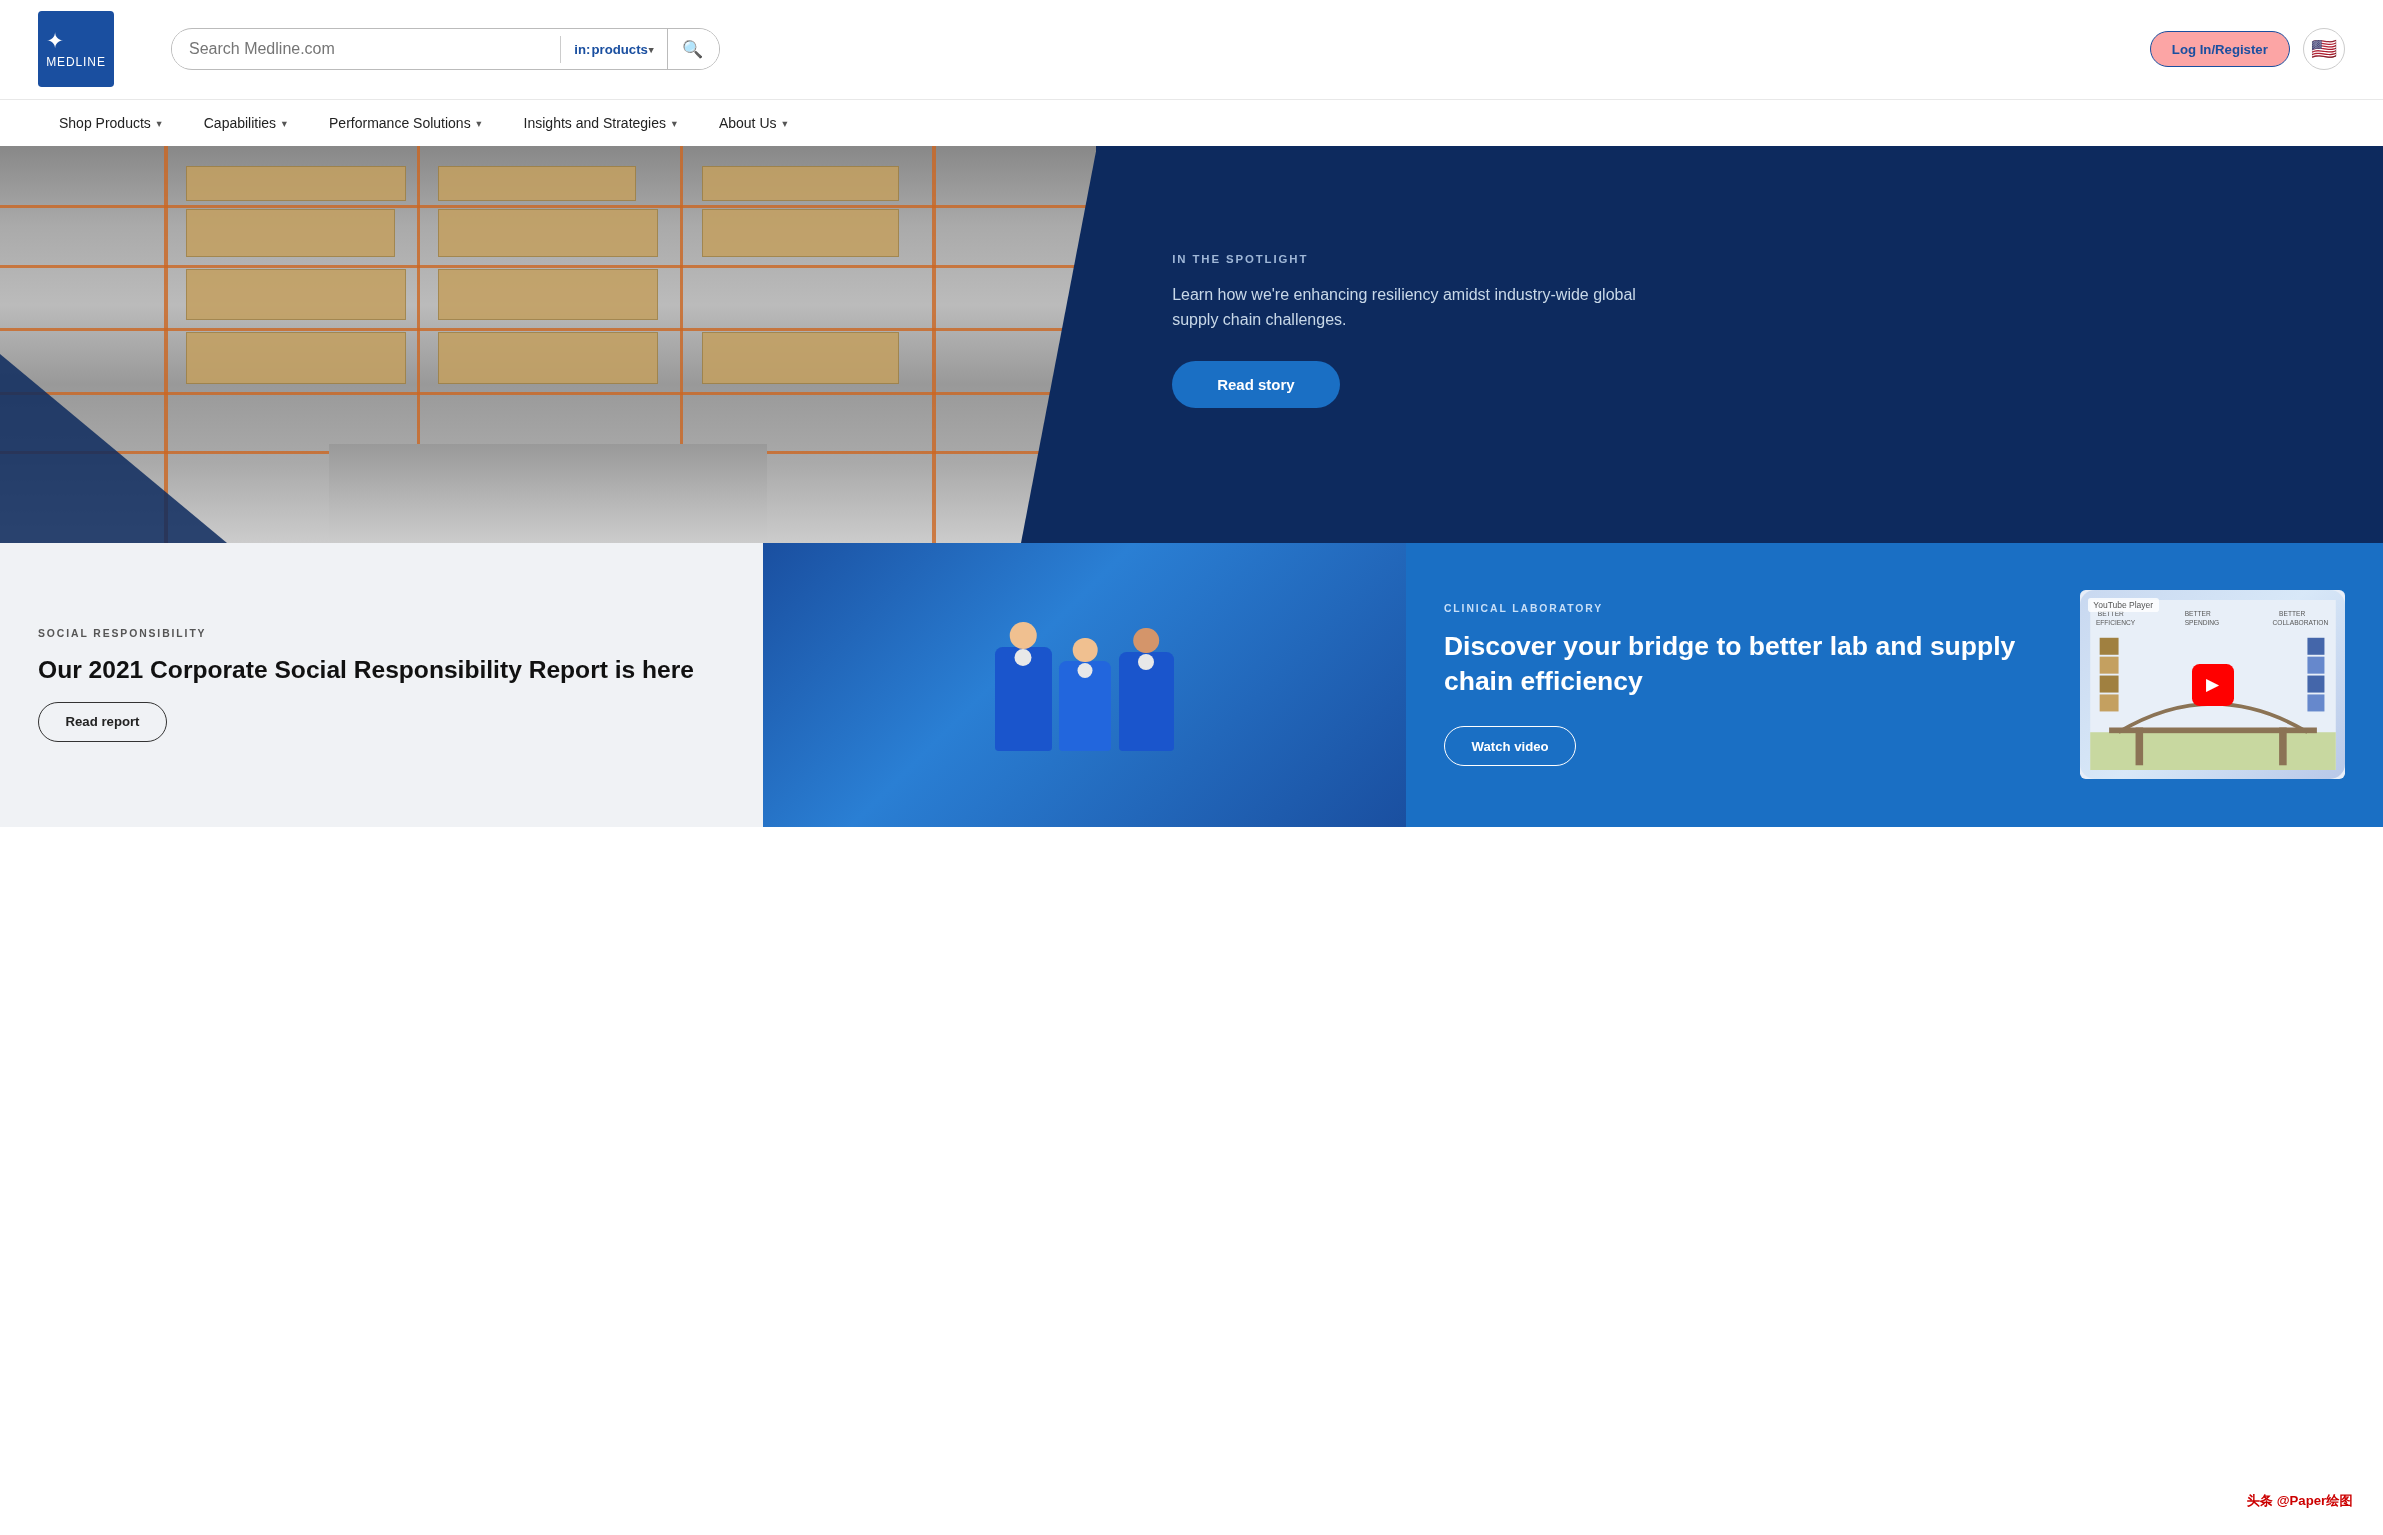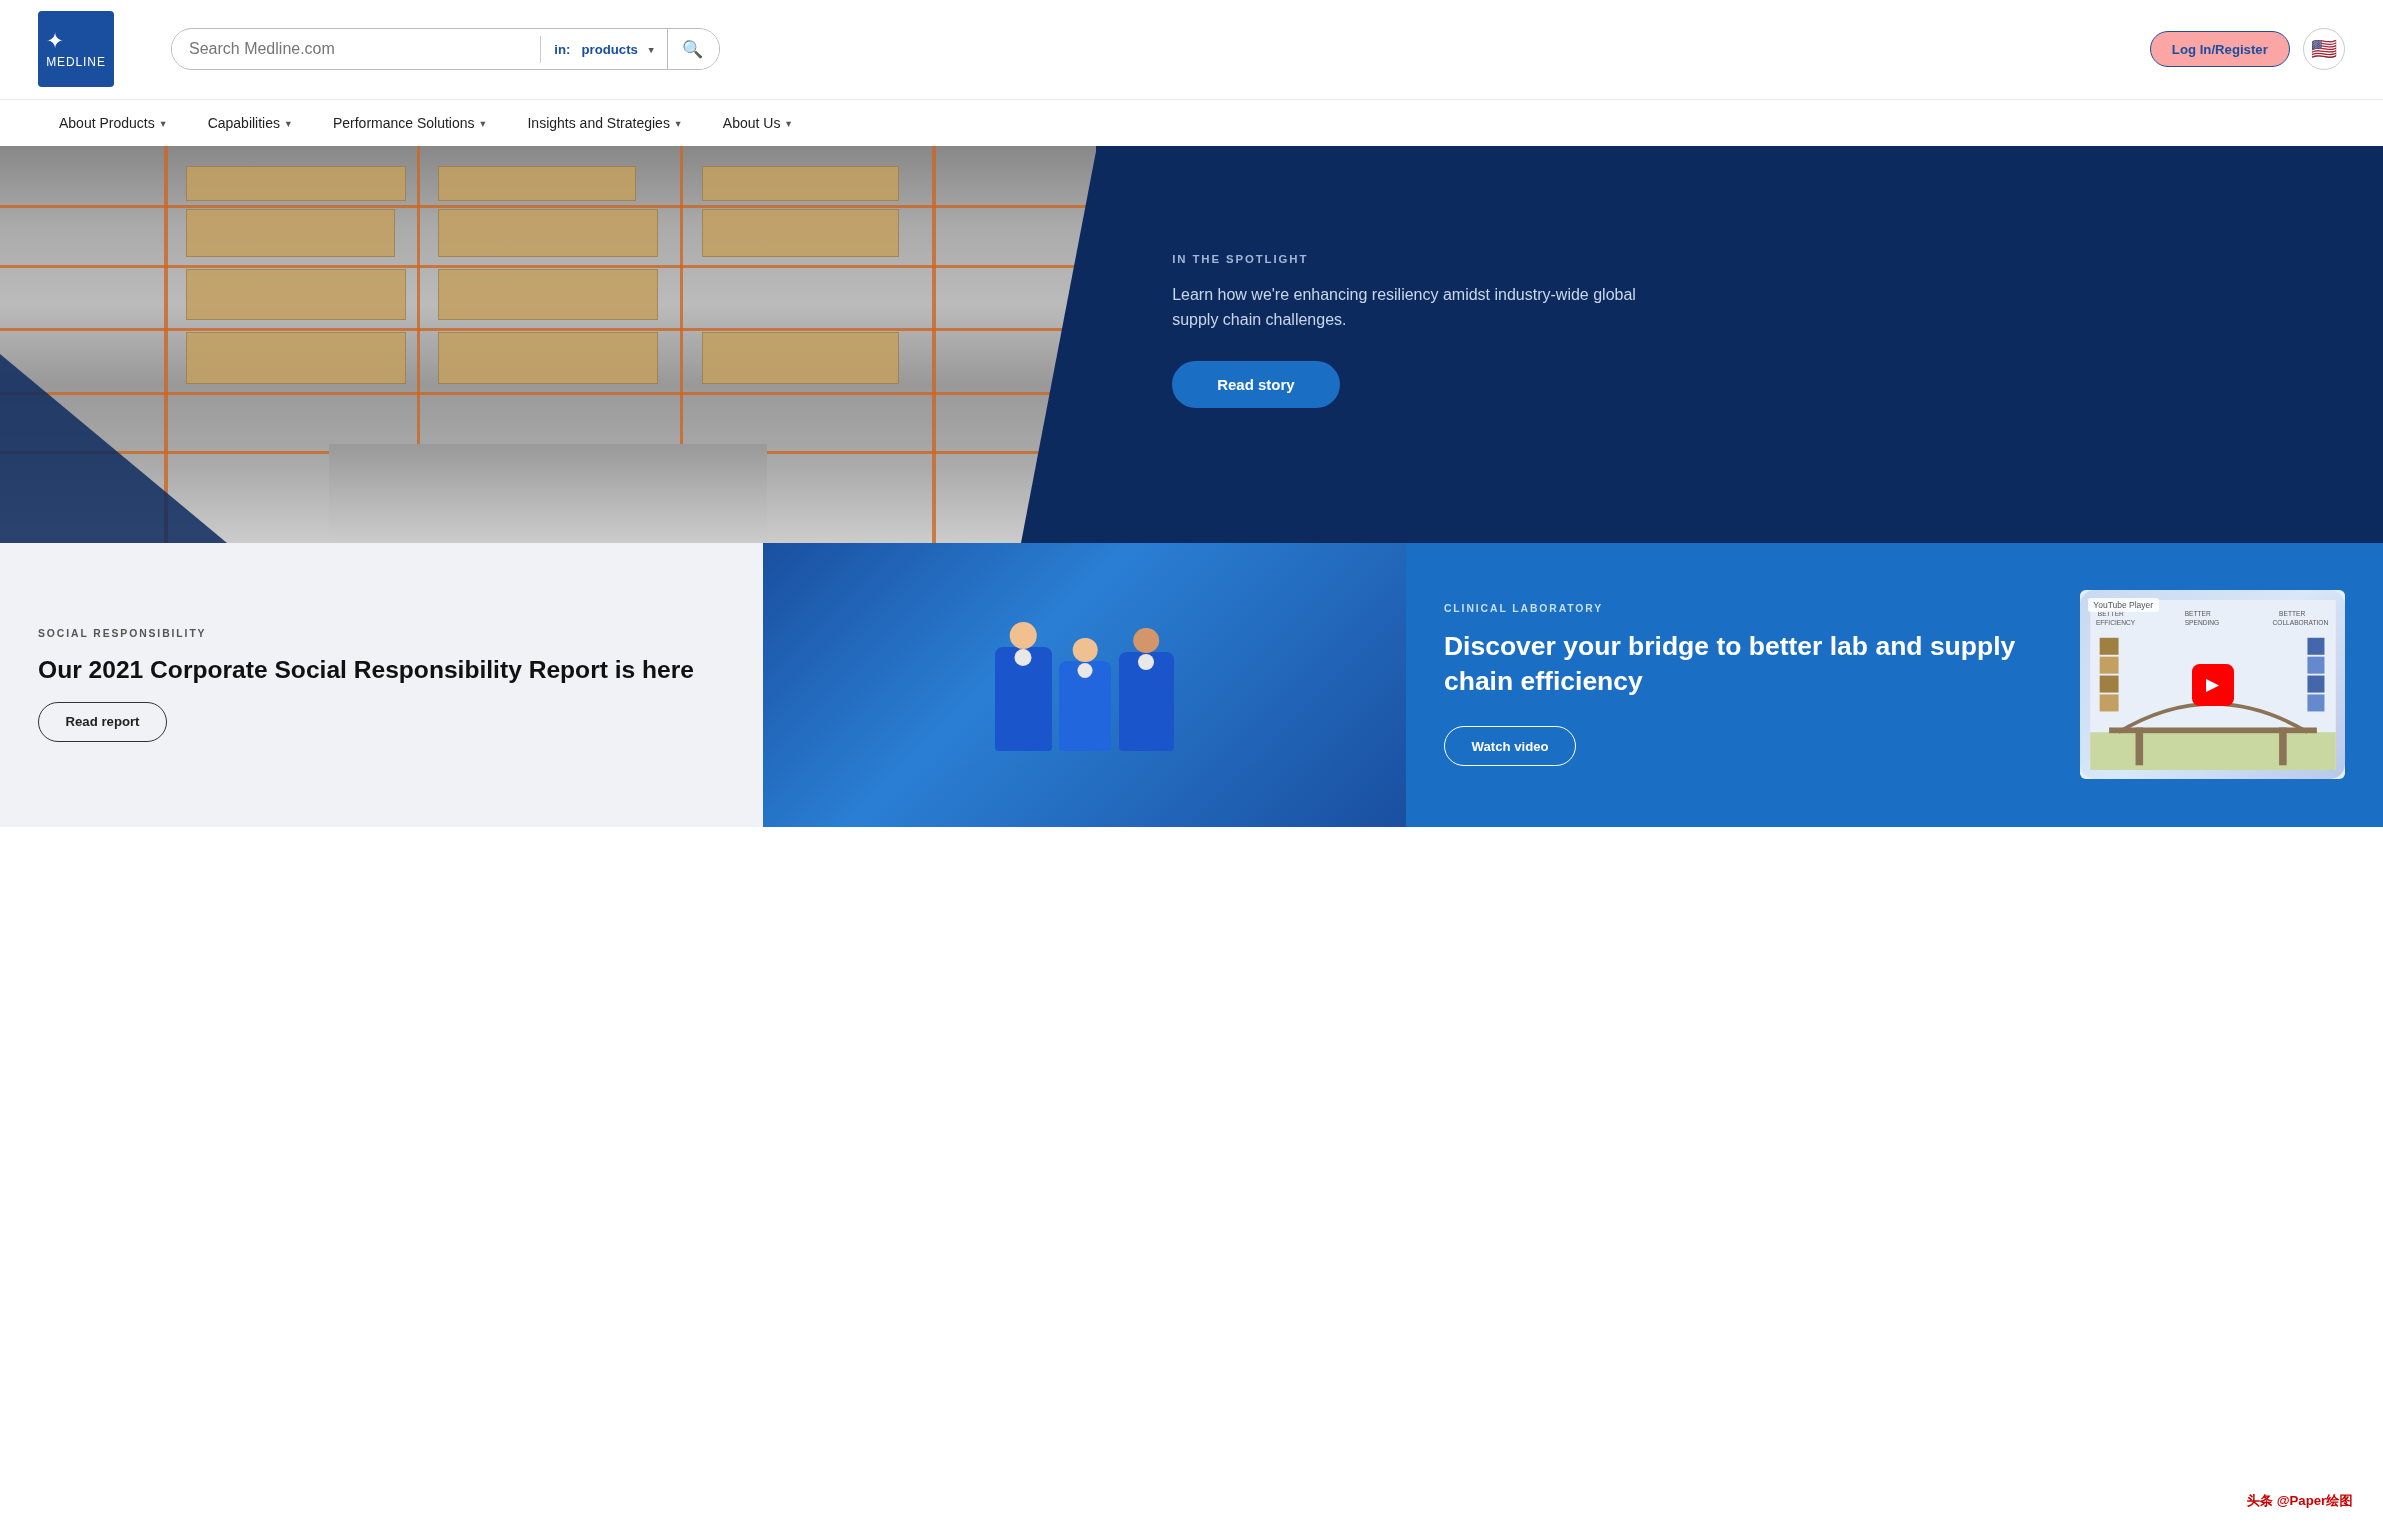--- a/index.html
+++ b/index.html
@@ -68,21 +68,21 @@
       align-items: center;
       padding: 9.5px 13.2px;
       font-size: 13.2px;
       font-weight: bold;
       color: #1a4fa0;
       cursor: pointer;
       white-space: nowrap;
       background: #fff;
       border: none;
       outline: none;
-      gap: 11px;
+      gap: 1px;
     }
     .search-category .chevron {
       font-size: 9.5px;
       color: #555;
     }
     .search-btn {
       background: #fff;
       border: none;
       border-left: 1.4px solid #bbb;
       padding: 9.5px 15px;
@@ -429,21 +429,21 @@
   <div class="header-actions">
     <button class="login-btn">Log In/Register</button>
     <button class="flag-btn">
       <span>🇺🇸</span>
     </button>
   </div>
 </header>
 
 <nav class="nav">
   <a class="nav-item" href="#">
-    <span>About Products</span>
+    <span>Shop Products</span>
     <span class="nav-chevron">▾</span>
   </a>
   <a class="nav-item" href="#">
     <span>Capabilities</span>
     <span class="nav-chevron">▾</span>
   </a>
   <a class="nav-item" href="#">
     <span>Performance Solutions</span>
     <span class="nav-chevron">▾</span>
   </a>

